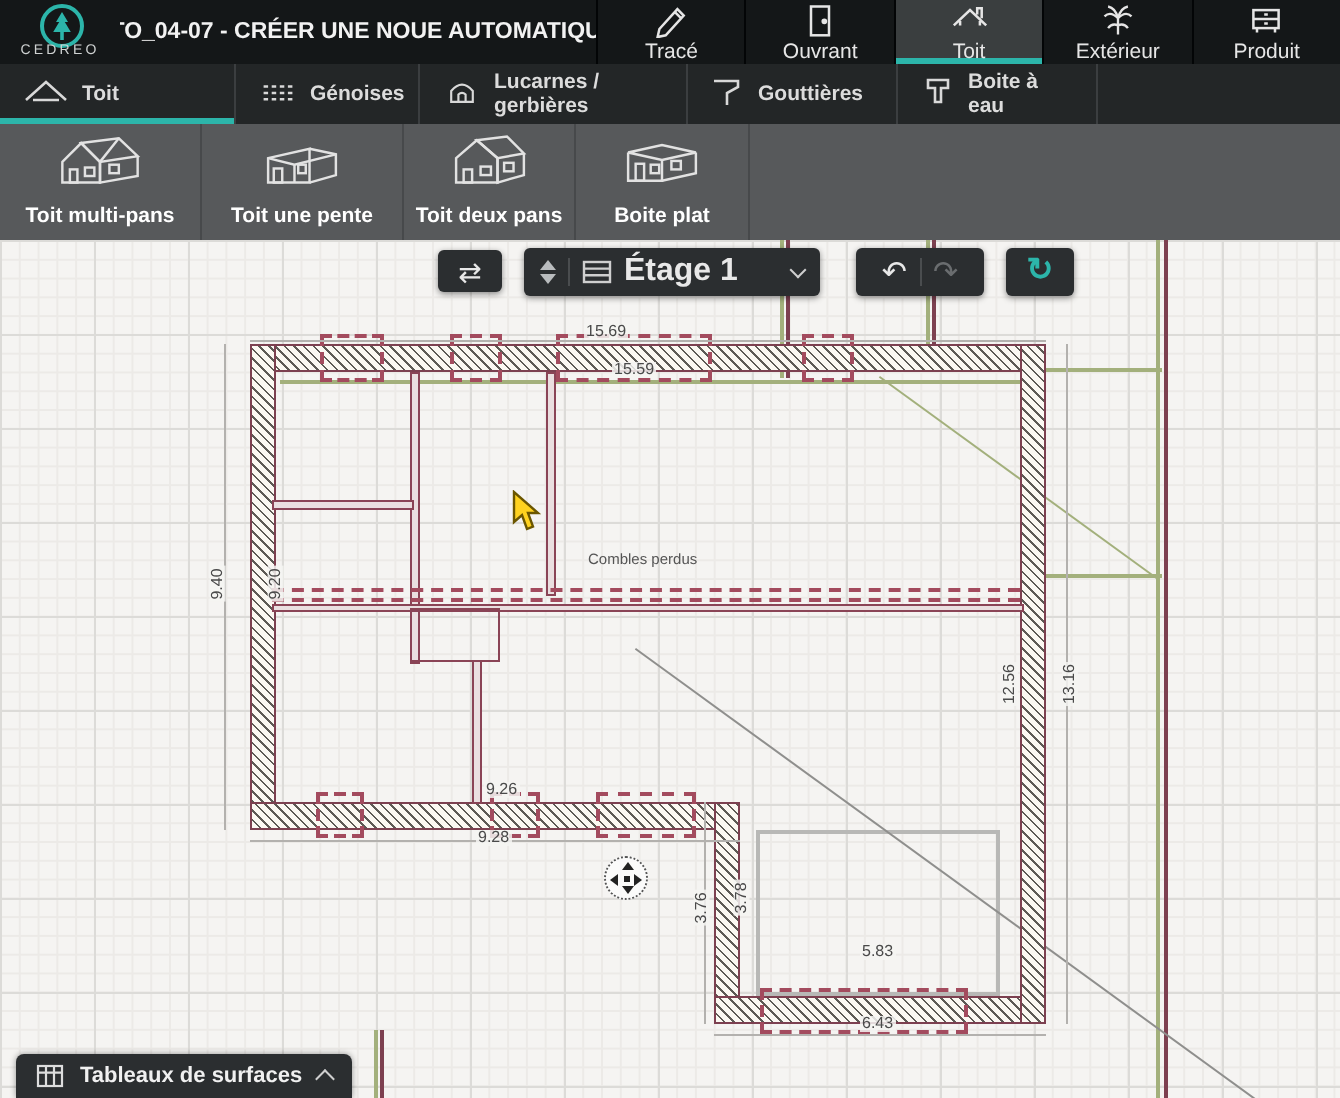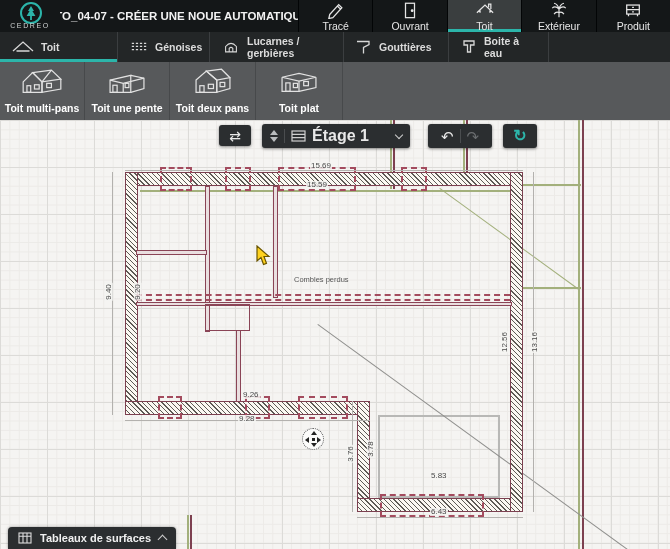--- a/index.html
+++ b/index.html
@@ -18,21 +18,21 @@
        border-left:1px solid #030506;color:#e6e6e6;font-size:10.5px;cursor:pointer;box-sizing:border-box;}
   .tab svg{display:block}
   .tab.selected{background:#3a3e3f;box-shadow:inset 0 -3px 0 #2cb5aa;}
   
   #ribbon{position:absolute;left:0;top:32px;width:670px;height:30px;background:#232627;display:flex;}
   .ritem{display:flex;align-items:center;gap:7px;padding:0 12px;border-right:1px solid #3b3e40;
          color:#dcdcdc;font-size:10.5px;font-weight:bold;box-sizing:border-box;cursor:pointer;}
   .ritem.selected{box-shadow:inset 0 -3px 0 #2cb5aa;}
   
   #toolsbar{position:absolute;left:0;top:62px;width:670px;height:58px;background:#57595b;display:flex;}
-  .tbtn{width:85px;display:flex;flex-direction:column;align-items:center;justify-content:flex-end;
+  .tbtn{width:101px;display:flex;flex-direction:column;align-items:center;justify-content:flex-end;
         padding:4px 0 6px;border-right:1px solid #47494b;box-sizing:border-box;color:#fff;
         font-size:10.5px;font-weight:bold;cursor:pointer;gap:3px;}
   
   #canvas{position:absolute;left:0;top:120px;width:670px;height:429px;overflow:hidden;
     background-color:#f5f4f2;
     background-image:
       linear-gradient(#dcdbd8 1px,transparent 1px),
       linear-gradient(90deg,#dcdbd8 1px,transparent 1px),
       linear-gradient(#eceae7 1px,transparent 1px),
       linear-gradient(90deg,#eceae7 1px,transparent 1px);
@@ -219,21 +219,21 @@
       <span>
         <svg width="50" height="32" viewBox="0 0 52 34" fill="none" stroke="#e2e2e2" stroke-width="1.3">
           <path d="M8 13 L26 9 L44 13 L26 17 Z"></path>
             <path d="M8 13 V28 H26 V17"></path>
             <path d="M44 13 V24 L26 28"></path>
           <rect x="12" y="19" width="4.5" height="9"></rect>
             <rect x="20" y="19.5" width="4.5" height="4.5"></rect>
           <rect x="31" y="17.5" width="5" height="4.5"></rect>
           </svg>
       </span>
-      <span>Toit plat</span>
+      <span>Boite plat</span>
     </div>
     <div style="position:relative;flex:1">
       
     </div>
   </div>
 
   <div id="canvas">
 
     <div class="gl" style="left:578px;top:0;width:2px;height:429px"></div>
     <div class="ml" style="left:582px;top:0;width:1.5px;height:429px"></div>
@@ -278,21 +278,21 @@
     <div class="open" style="left:298px;top:276px;width:50px;height:23px"></div>
     <div class="open" style="left:380px;top:374px;width:104px;height:23px"></div>
 
     <div class="dim" style="left:125px;top:50px;width:398px;height:1px"></div>
     <div class="dim" style="left:112px;top:52px;width:1px;height:243px"></div>
     <div class="dim" style="left:125px;top:300px;width:245px;height:1px"></div>
     <div class="dim" style="left:533px;top:52px;width:1px;height:340px"></div>
     <div class="dim" style="left:357px;top:397px;width:166px;height:1px"></div>
     <div class="dim" style="left:352px;top:281px;width:1px;height:111px"></div>
 
-    <span class="dlab" style="left:310px;top:42px">15.69</span>
+    <span class="dlab" style="left:292px;top:42px">15.69</span>
     <span class="dlab" style="left:306px;top:61px">15.59</span>
     <span class="dlab rot" style="left:100px;top:168px">9.40</span>
     <span class="dlab rot" style="left:129px;top:168px">9.20</span>
     <span class="dlab" style="left:242px;top:271px">9.26</span>
     <span class="dlab" style="left:238px;top:295px">9.28</span>
     <span class="dlab rot" style="left:494px;top:218px">12.56</span>
     <span class="dlab rot" style="left:524px;top:218px">13.16</span>
     <span class="dlab rot" style="left:342px;top:330px">3.76</span>
     <span class="dlab rot" style="left:362px;top:325px">3.78</span>
     <span class="dlab" style="left:430px;top:352px">5.83</span>

